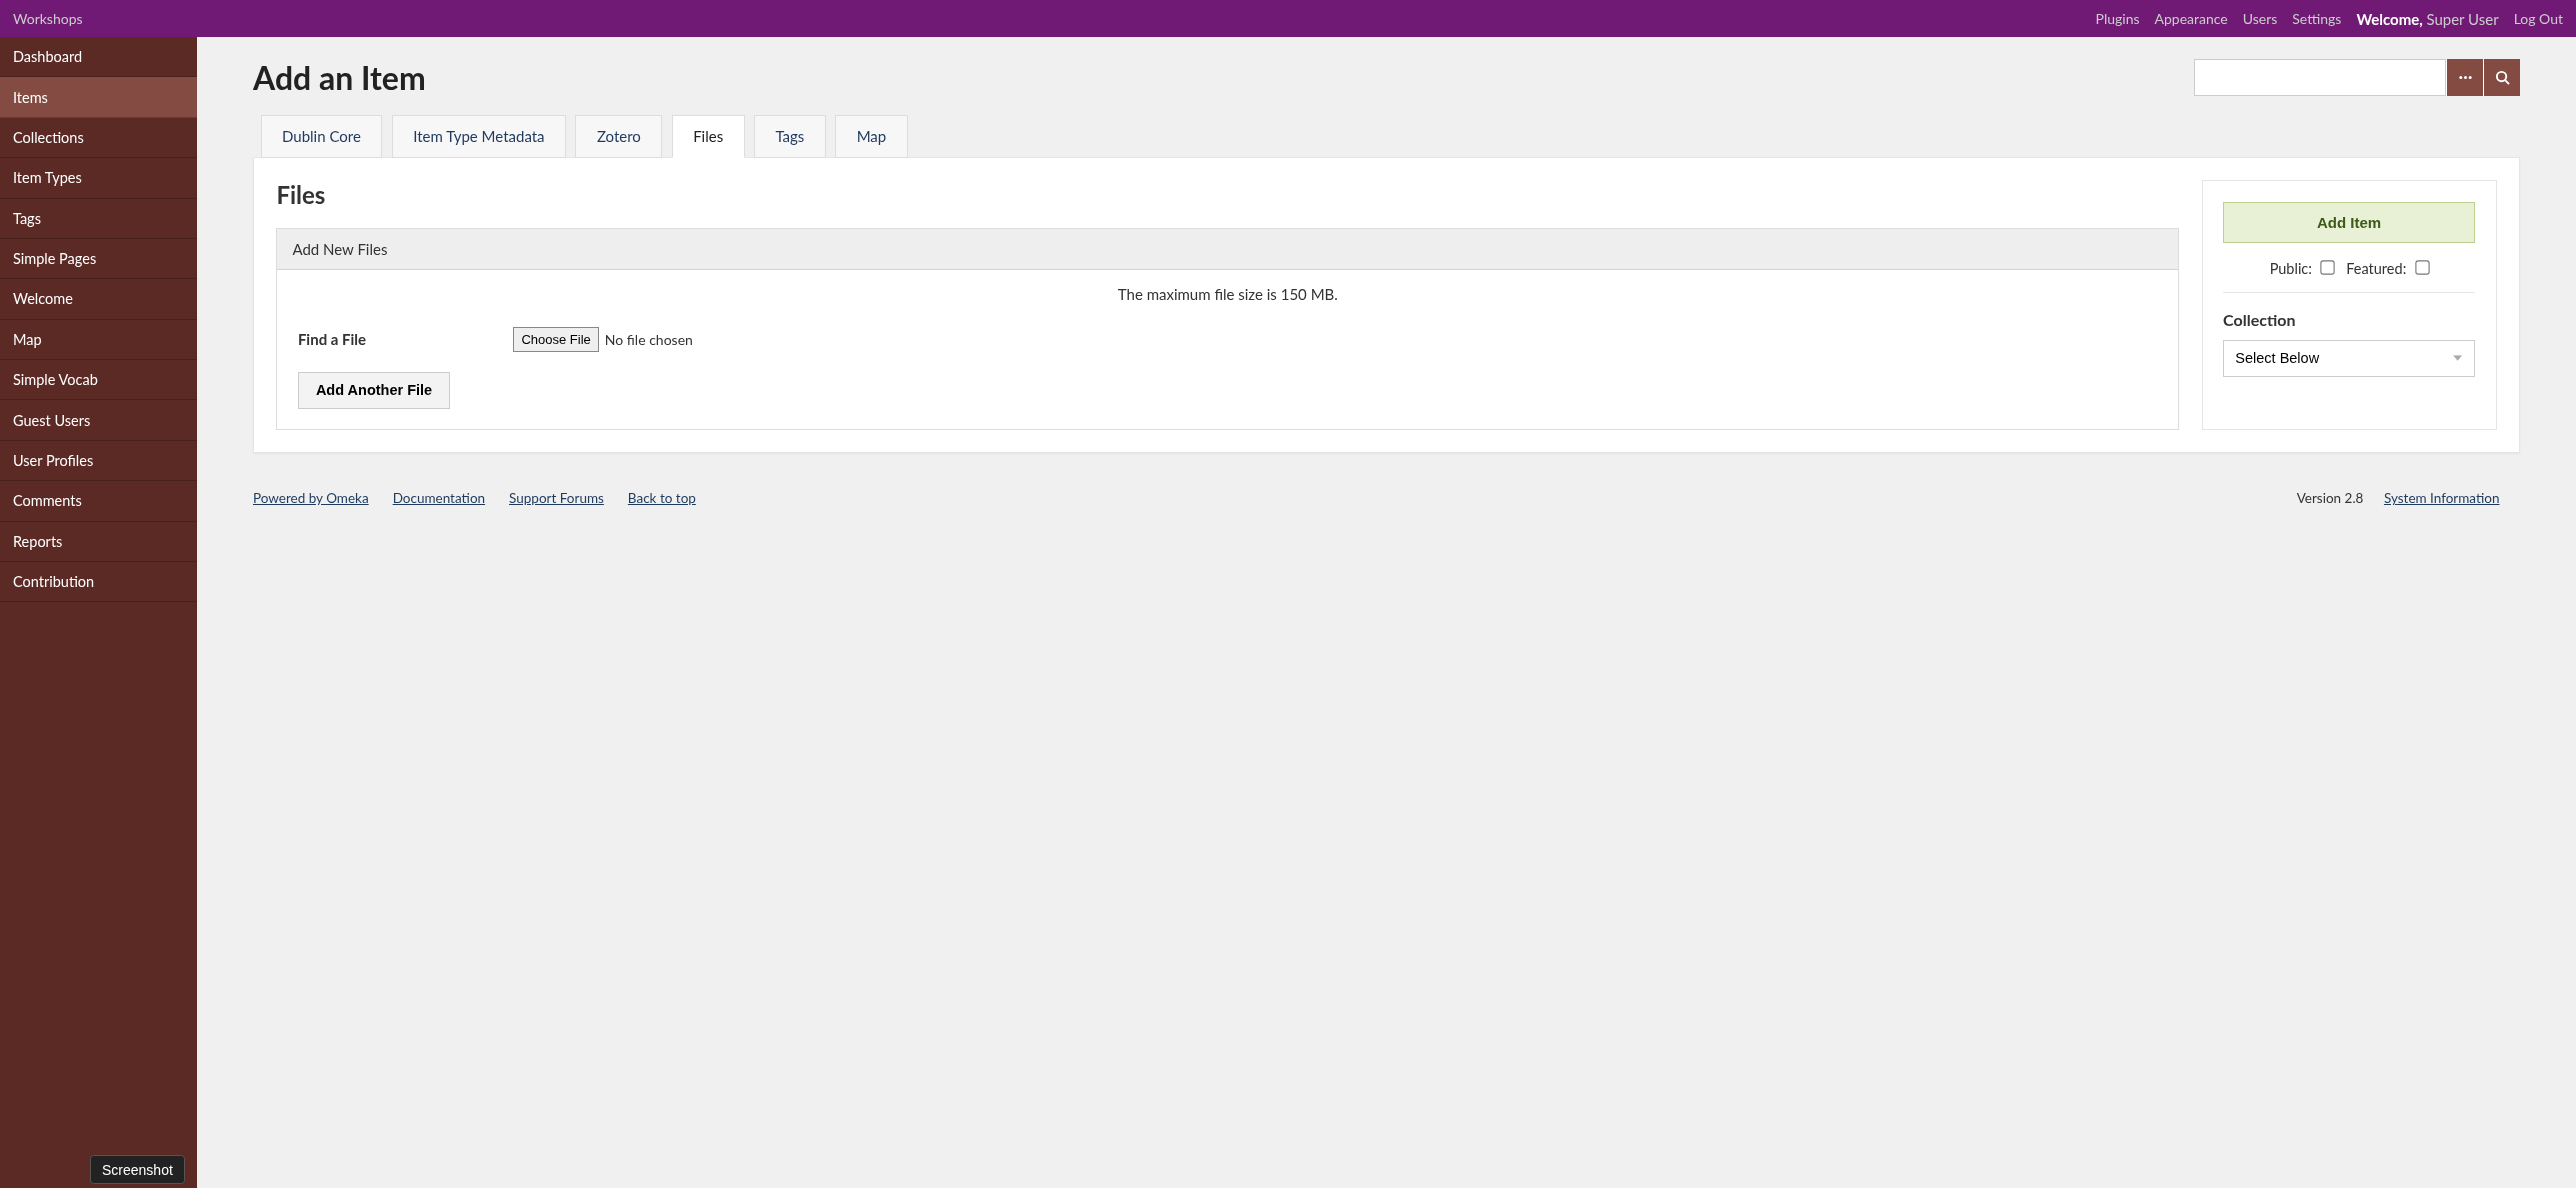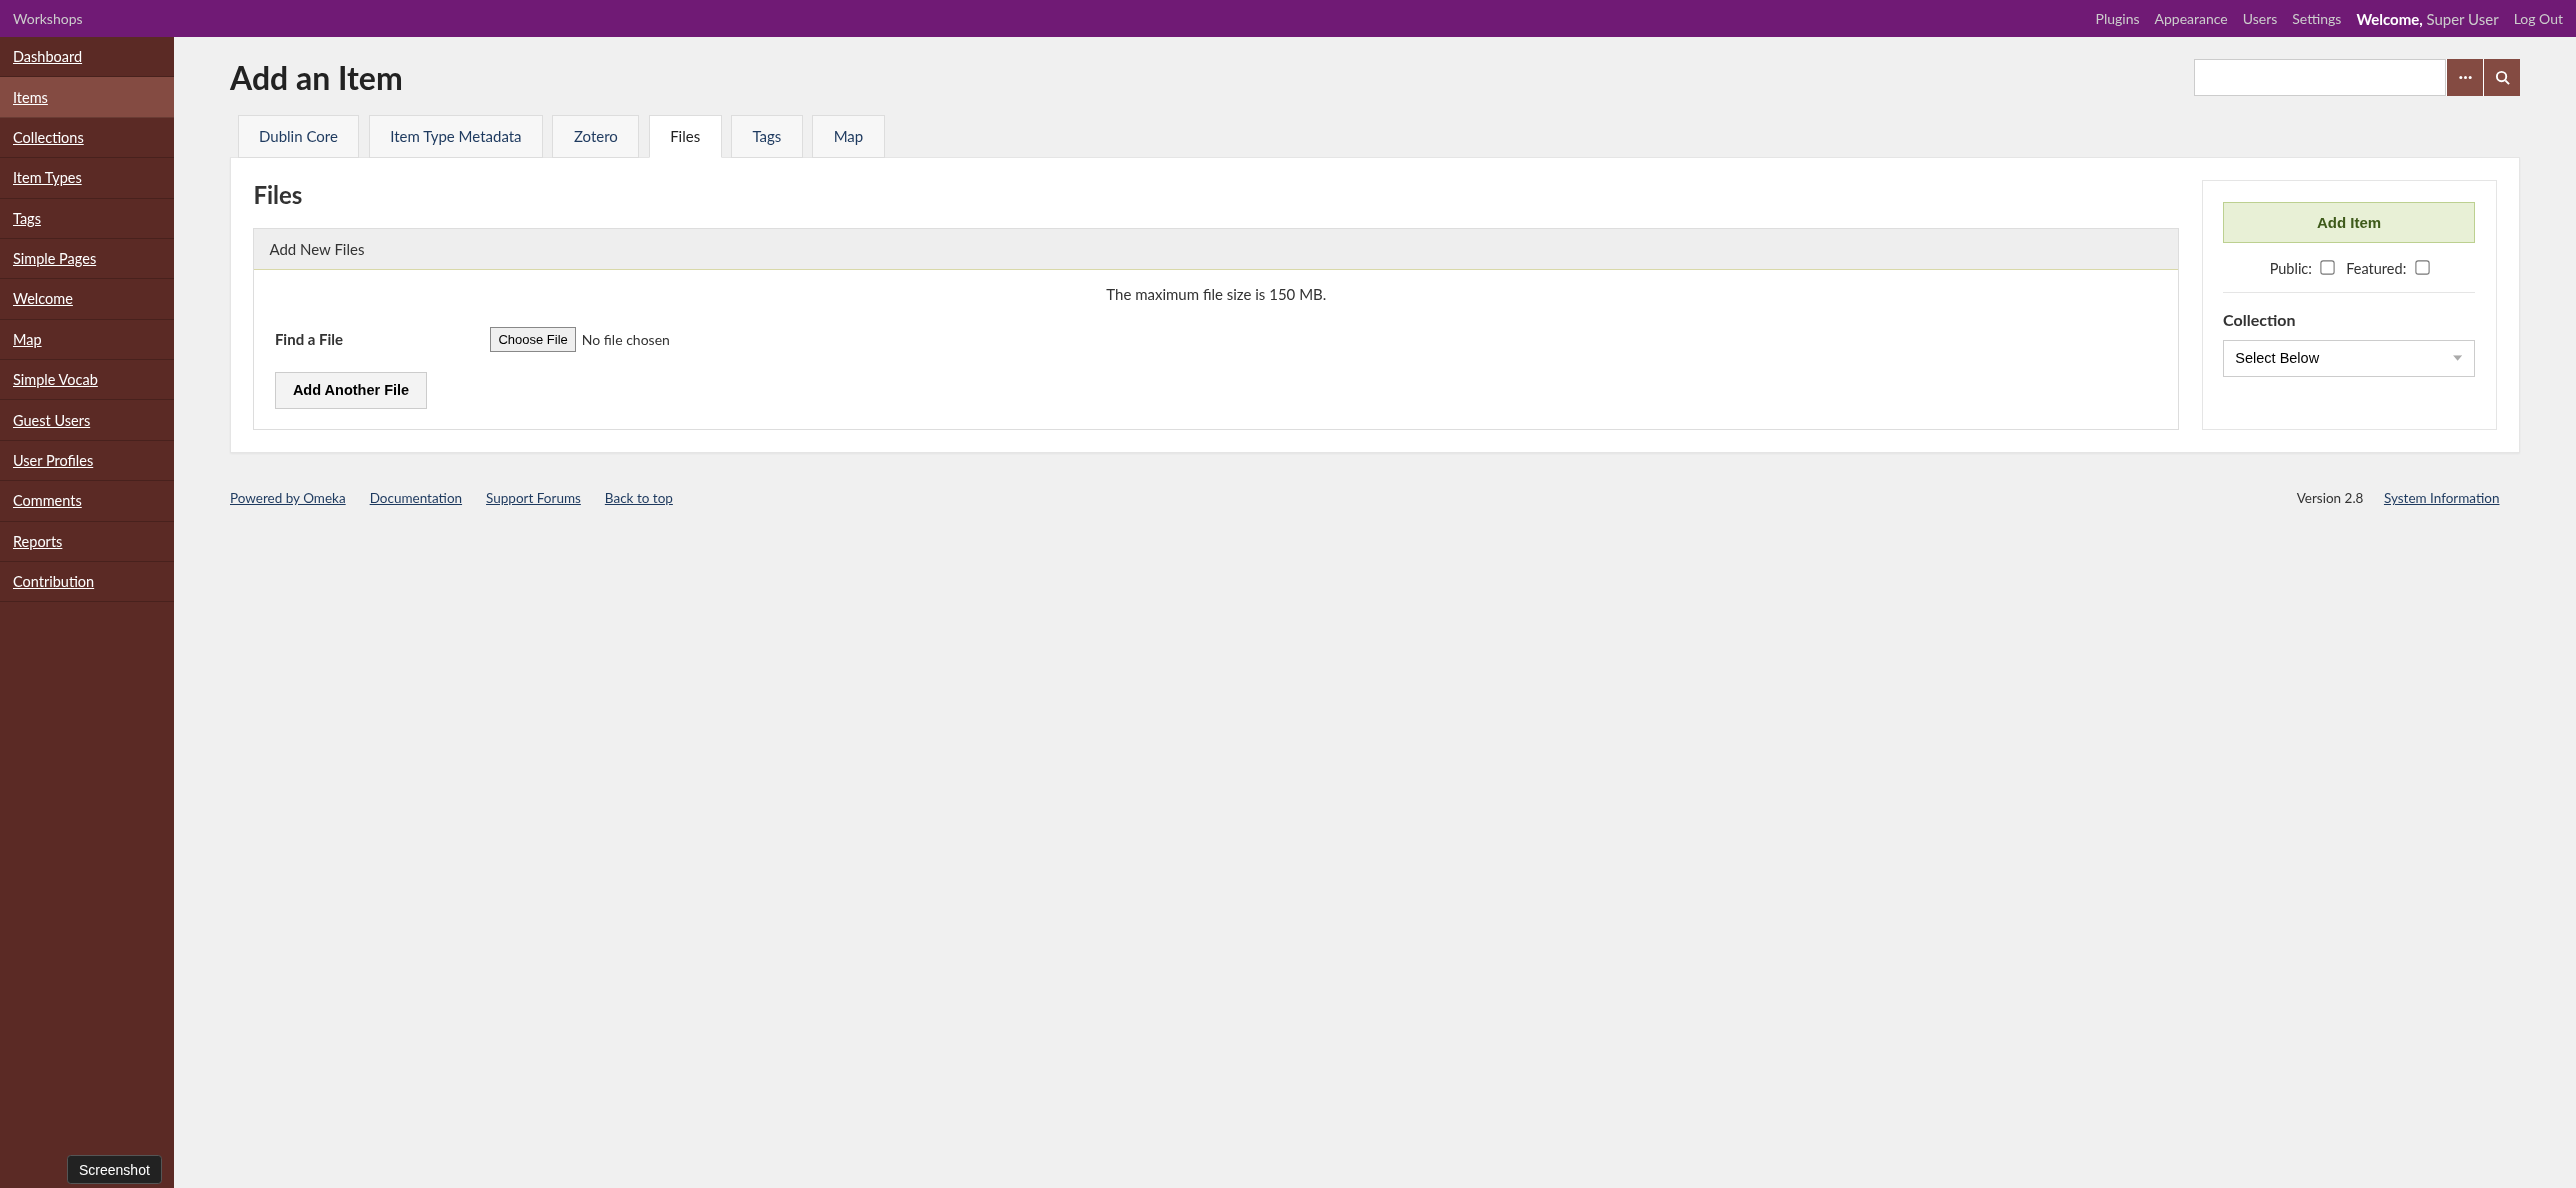--- a/index.html
+++ b/index.html
@@ -18,27 +18,26 @@
   height: 37px;
   padding: 0 13px;
 }
 .topbar a { color: #ccc; text-decoration: none; font-size: 14px; }
 .topbar-left { font-size: 14px; }
 .topbar-right { display: flex; gap: 15px; align-items: center; }
 .topbar-right .welcome { color: #ccc; }
 .topbar-right .welcome strong { color: #fff; font-weight: 700; }
 .wrapper { display: flex; min-height: calc(100vh - 37px); }
 .sidebar {
-  width: 174px;
+  width: 197px;
   background: #5b2a25;
   color: #fff;
   display: flex;
   flex-direction: column;
   position: relative;
-  text-decoration: underline;
 }
 .sidebar-item {
   padding: 11.2px 13px;
   border-bottom: 0.9px solid rgba(0,0,0,0.2);
   font-size: 14.5px;
   cursor: pointer;
   color: #fff;
 }
 .sidebar-item.active { background: #844b42; }
 .screenshot-btn {

